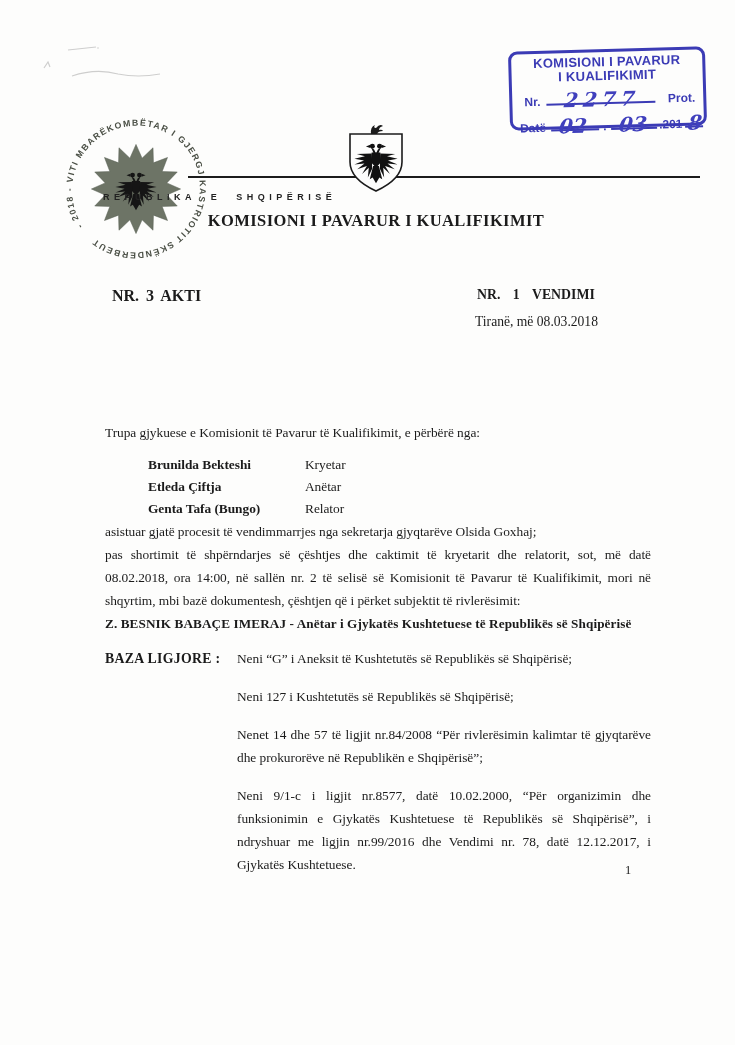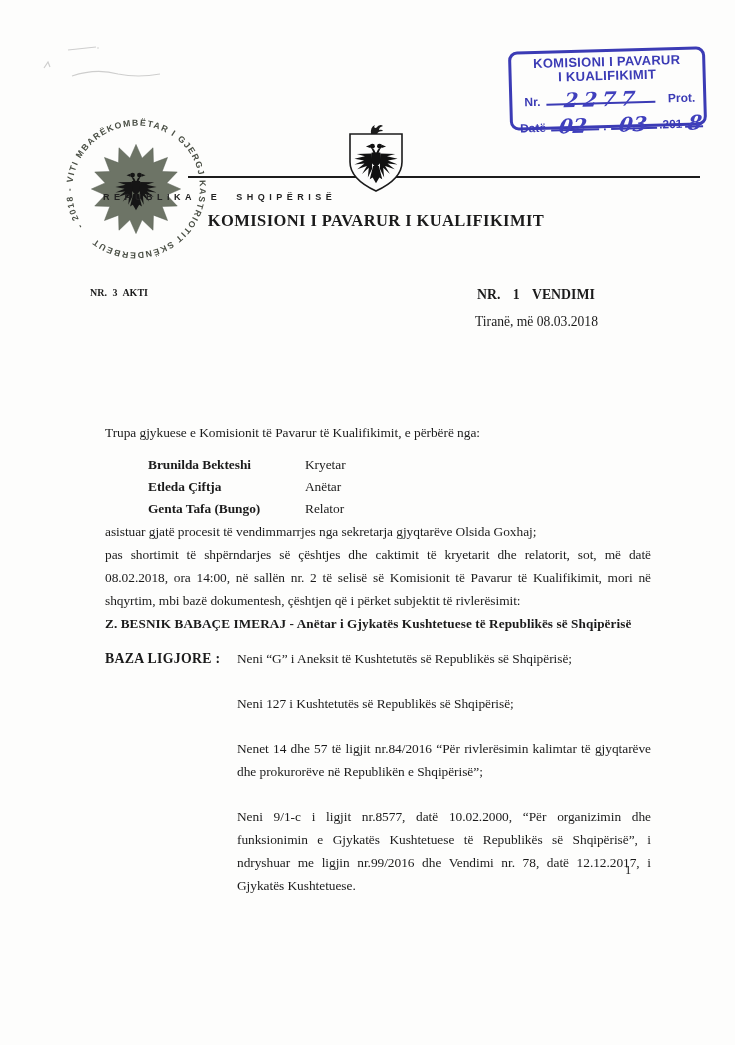--- a/index.html
+++ b/index.html
@@ -29,38 +29,38 @@
   .rule{position:absolute;left:188px;top:176px;width:512px;height:2px;background:#1c1c1c;z-index:1;}
   .emblem{position:absolute;left:343px;top:122px;z-index:2;}
 
   .republic{position:absolute;left:103px;top:192px;width:546px;text-align:left;
             font-family:"Liberation Sans",sans-serif;font-size:9px;font-weight:bold;
             letter-spacing:4.5px;word-spacing:8px;color:#222;}
   .commission{position:absolute;left:103px;top:211px;width:546px;text-align:center;
               font-size:16.5px;font-weight:bold;letter-spacing:.4px;}
 
   
-  .act-no{position:absolute;left:90px;top:287px;font-size:10px;font-weight:bold;word-spacing:3px;}
+  .act-no{position:absolute;left:112px;top:287px;font-size:16px;font-weight:bold;word-spacing:3px;}
   .decision-no{position:absolute;left:477px;top:287px;font-size:13.8px;font-weight:bold;word-spacing:9px;}
   .place-date{position:absolute;left:475px;top:314px;font-size:13.6px;}
 
   .doc-title{position:absolute;left:105px;top:366px;width:546px;text-align:center;
              font-size:14.2px;font-weight:bold;letter-spacing:1px;}
 
   
   .body{position:absolute;left:105px;top:421px;width:546px;font-size:13.4px;line-height:23px;
         letter-spacing:-.05px;}
   .body p{margin:0;}
   .panel{margin:10px 0 0 43px;}
   .panel-row{display:flex;line-height:22px;align-items:center;}
   .panel-name{width:157px;font-weight:bold;}
   .assisted{margin-top:9px;}
   .session{text-align:justify;}
   .subject{margin-top:4px;font-weight:bold;white-space:nowrap;font-size:13.2px;letter-spacing:.1px;}
-  .legal{display:grid;grid-template-columns:132px 1fr;row-gap:22px;margin-top:12px;}
+  .legal{display:grid;grid-template-columns:132px 1fr;row-gap:15px;margin-top:12px;}
   .legal-label{grid-column:1;font-weight:bold;font-size:13.8px;letter-spacing:.3px;}
   .legal-item{grid-column:2;text-align:justify;}
 
   .page-num{position:absolute;left:625px;top:863px;font-size:12.5px;}
 </style>
 </head>
 <body>
 
 <div id="page">
 
@@ -162,20 +162,20 @@
 
     <p class="assisted">asistuar gjatë procesit të vendimmarrjes nga sekretarja gjyqtarëve Olsida Goxhaj;</p>
     <p class="session">pas shortimit të shpërndarjes së çështjes dhe caktimit të kryetarit dhe relatorit, sot, më datë 08.02.2018, ora 14:00, në sallën nr. 2 të selisë së Komisionit të Pavarur të Kualifikimit, mori në shqyrtim, mbi bazë dokumentesh, çështjen që i përket subjektit të rivlerësimit:</p>
 
     <p class="subject">Z. BESNIK BABAÇE IMERAJ - Anëtar i Gjykatës Kushtetuese të Republikës së Shqipërisë</p>
 
     <div class="legal">
       <div class="legal-label">BAZA LIGJORE :</div>
       <div class="legal-item">Neni “G” i Aneksit të Kushtetutës së Republikës së Shqipërisë;</div>
       <div class="legal-item">Neni 127 i Kushtetutës së Republikës së Shqipërisë;</div>
-      <div class="legal-item">Nenet 14 dhe 57 të ligjit nr.84/2016 “Për rivlerësimin kalimtar të gjyqtarëve dhe prokurorëve në Republikën e Shqipërisë”;</div>
+      <div class="legal-item">Nenet 14 dhe 57 të ligjit nr.84/2008 “Për rivlerësimin kalimtar të gjyqtarëve dhe prokurorëve në Republikën e Shqipërisë”;</div>
       <div class="legal-item">Neni 9/1-c i ligjit nr.8577, datë 10.02.2000, “Për organizimin dhe funksionimin e Gjykatës Kushtetuese të Republikës së Shqipërisë”, i ndryshuar me ligjin nr.99/2016 dhe Vendimi nr. 78, datë 12.12.2017, i Gjykatës Kushtetuese.</div>
     </div>
   </div>
 
   <div class="page-num">1</div>
 
 </div>
 
 </body></html>

